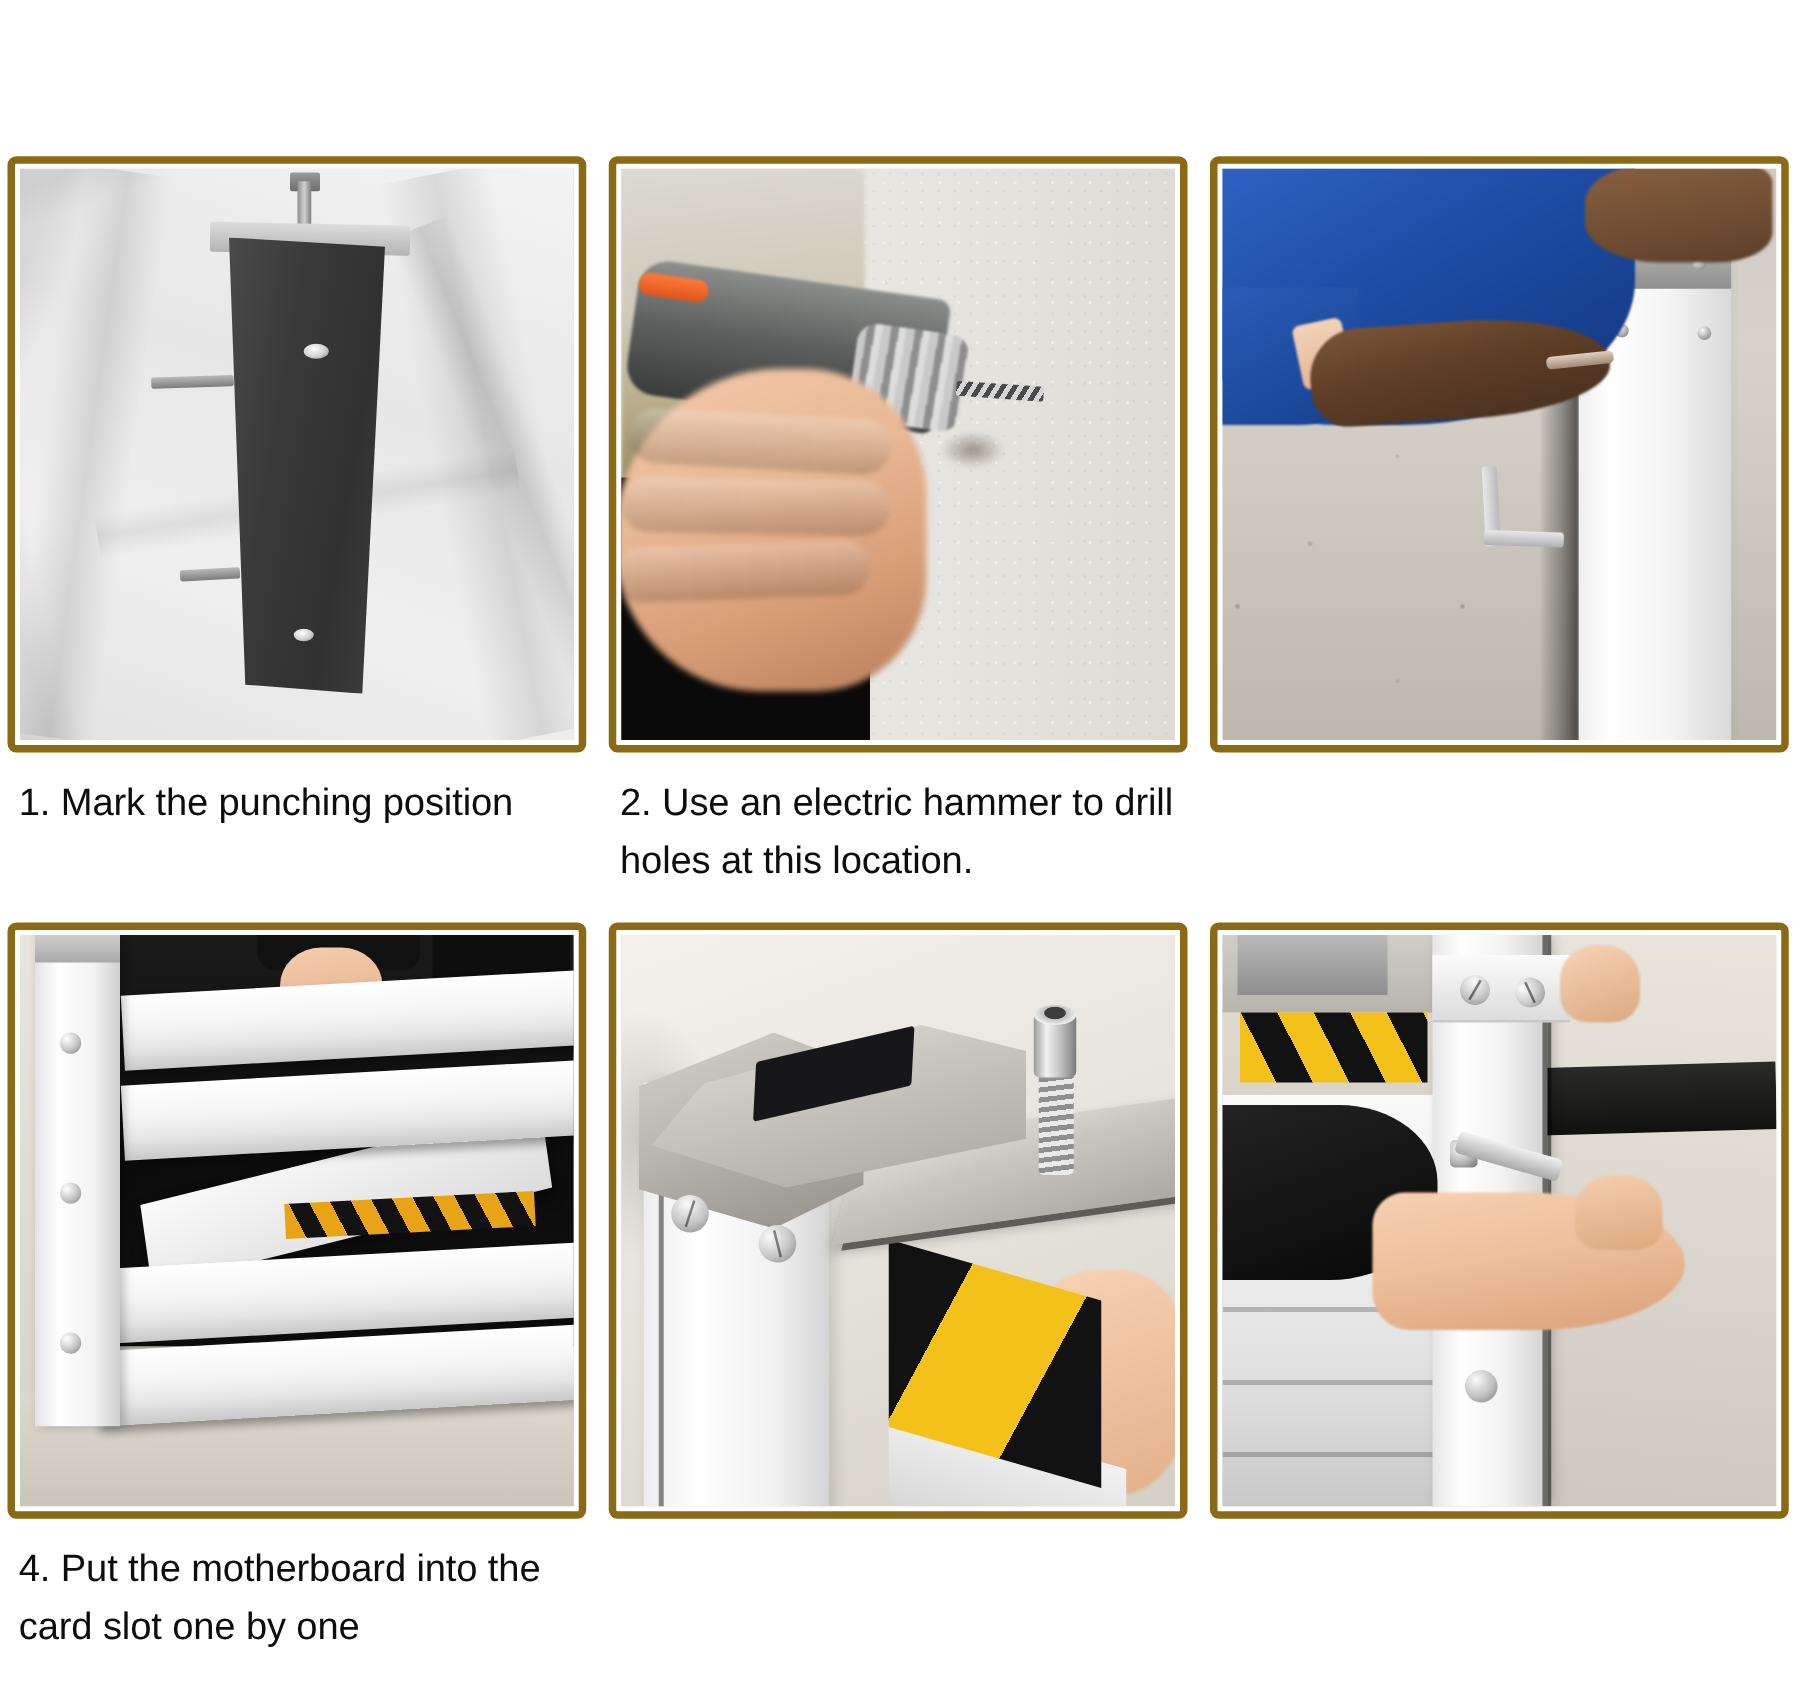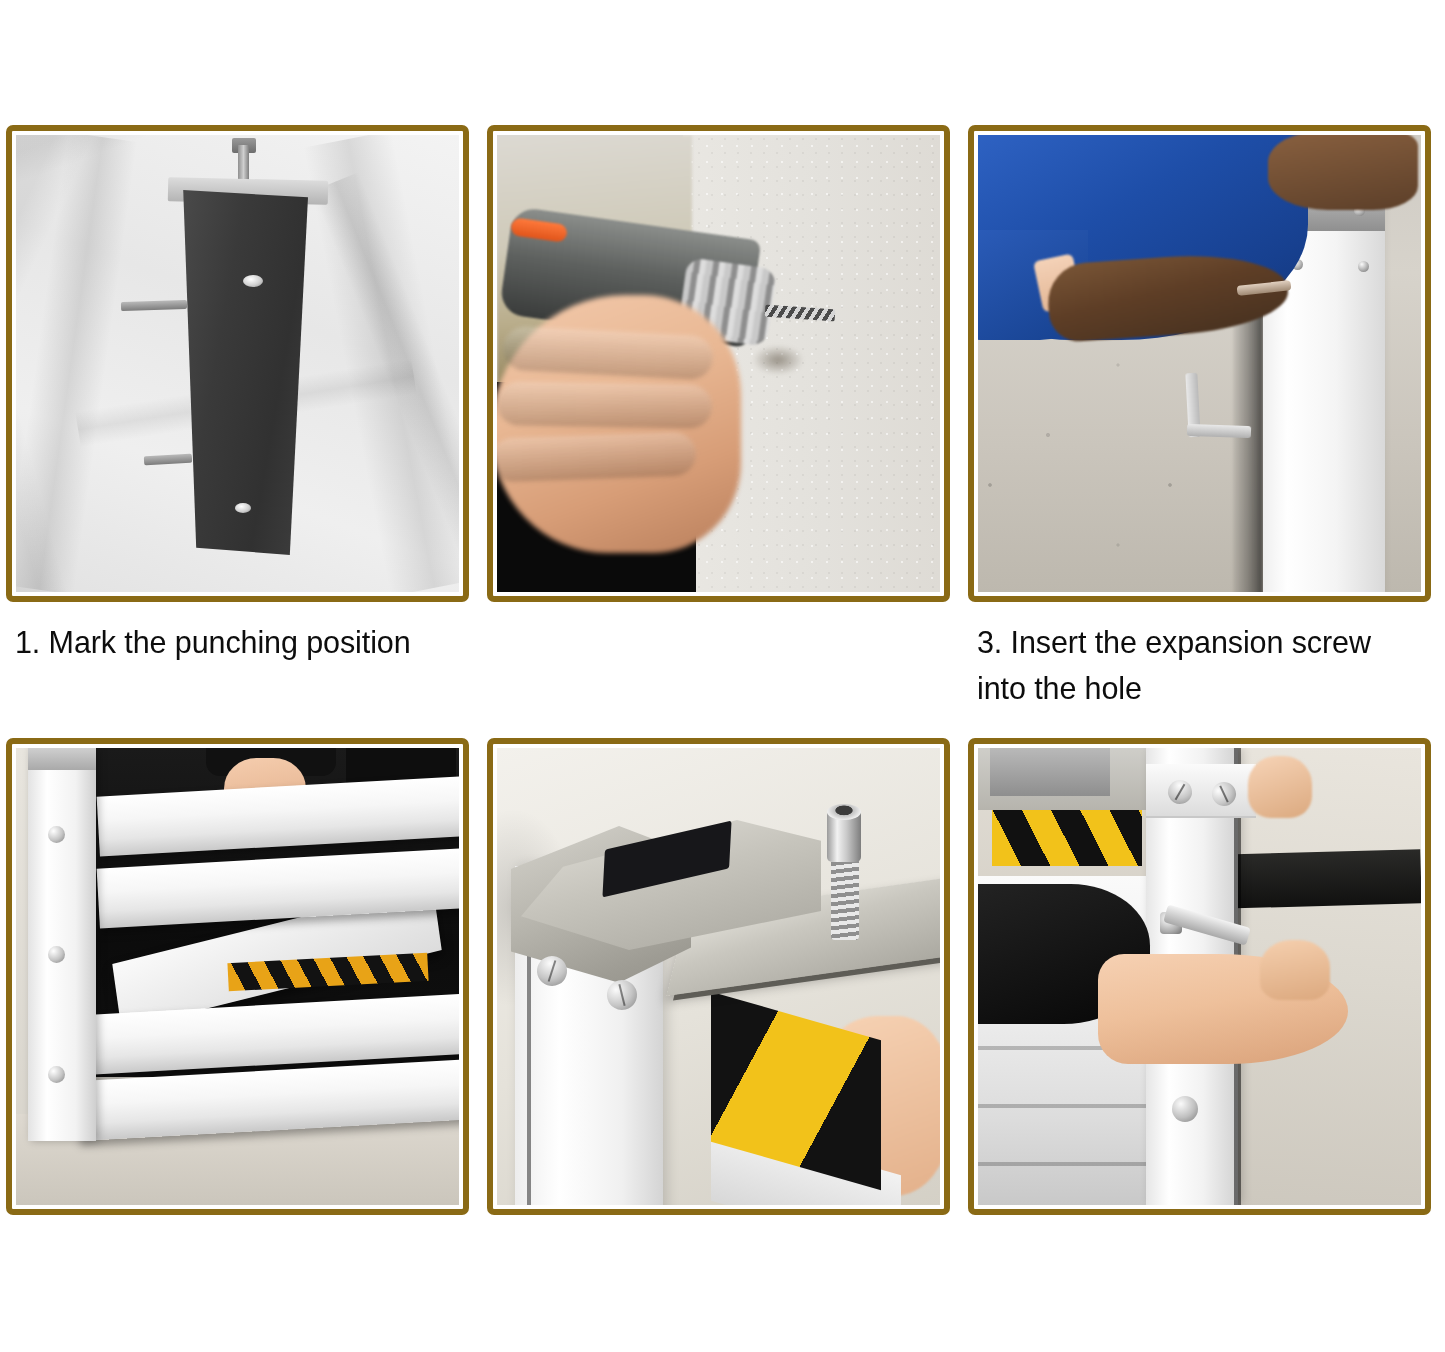--- a/index.html
+++ b/index.html
@@ -685,20 +685,21 @@
             <div class="p2-trigger"></div>
             <div class="p2-chuck"></div>
             <div class="p2-bit"></div>
             <div class="p2-dust"></div>
             <div class="p2-hand"></div>
             <div class="p2-fing p2-fg1"></div>
             <div class="p2-fing p2-fg2"></div>
             <div class="p2-fing p2-fg3"></div>
           </div>
         </div>
+        <div class="caption">2. Use an electric hammer to drill holes at this location.</div>
       </div>
 
       <div class="cell">
         <div class="photo-frame">
           <div class="photo">
             <div class="p3-floor"></div>
             <div class="p3-speck"></div>
             <div class="p3-colshadow"></div>
             <div class="p3-col"></div>
             <div class="p3-plate"></div>
@@ -709,21 +710,20 @@
             <div class="p3-shirt"></div>
             <div class="p3-shirt2"></div>
             <div class="p3-arm2"></div>
             <div class="p3-cuff"></div>
             <div class="p3-arm"></div>
             <div class="p3-tool"></div>
             <div class="p3-allen"></div>
             <div class="p3-allen2"></div>
           </div>
         </div>
-        <div class="caption">3. Insert the expansion screw into the hole</div>
       </div>
     </div>
 
     <div class="row row-bottom">
 
       <div class="cell">
         <div class="photo-frame">
           <div class="photo">
             <div class="p4-bg"></div>
             <div class="p4-dark"></div>
@@ -737,20 +737,21 @@
             <div class="p4-board p4-b4"></div>
             <div class="p4-board p4-b1"></div>
             <div class="p4-board p4-b2"></div>
             <div class="p4-post"></div>
             <div class="p4-postcap"></div>
             <div class="p4-pin p4-p1"></div>
             <div class="p4-pin p4-p2"></div>
             <div class="p4-pin p4-p3"></div>
           </div>
         </div>
+        <div class="caption">4. Put the motherboard into the card slot one by one</div>
       </div>
 
       <div class="cell">
         <div class="photo-frame">
           <div class="photo">
             <div class="p5-bg"></div>
             <div class="p5-shadow"></div>
             <div class="p5-hand"></div>
             <div class="p5-hazwhite"></div>
             <div class="p5-hazard"></div>

